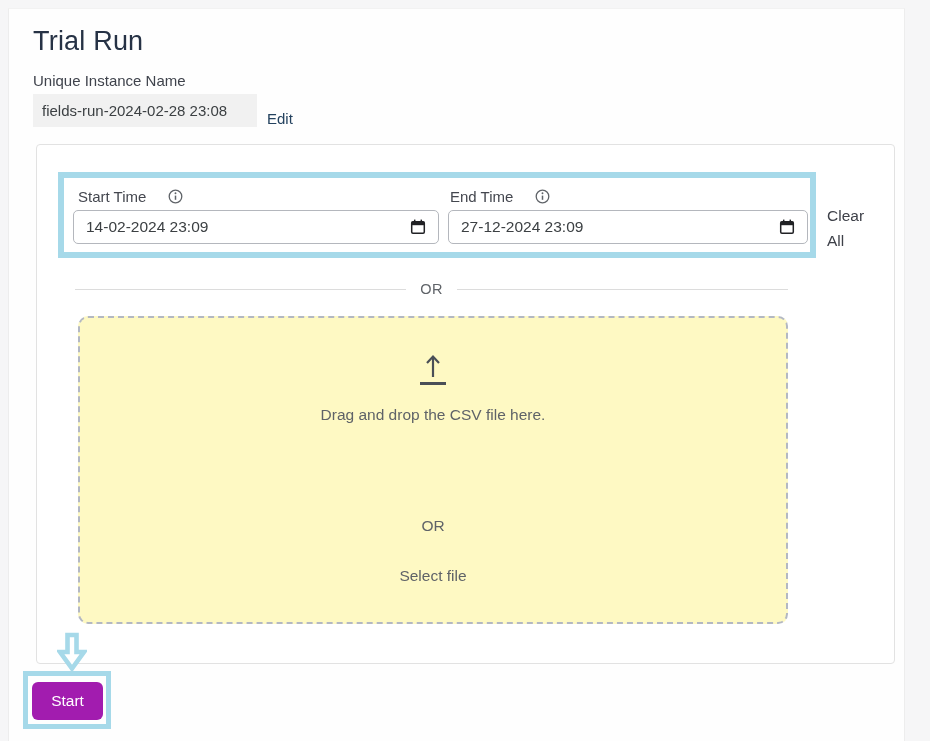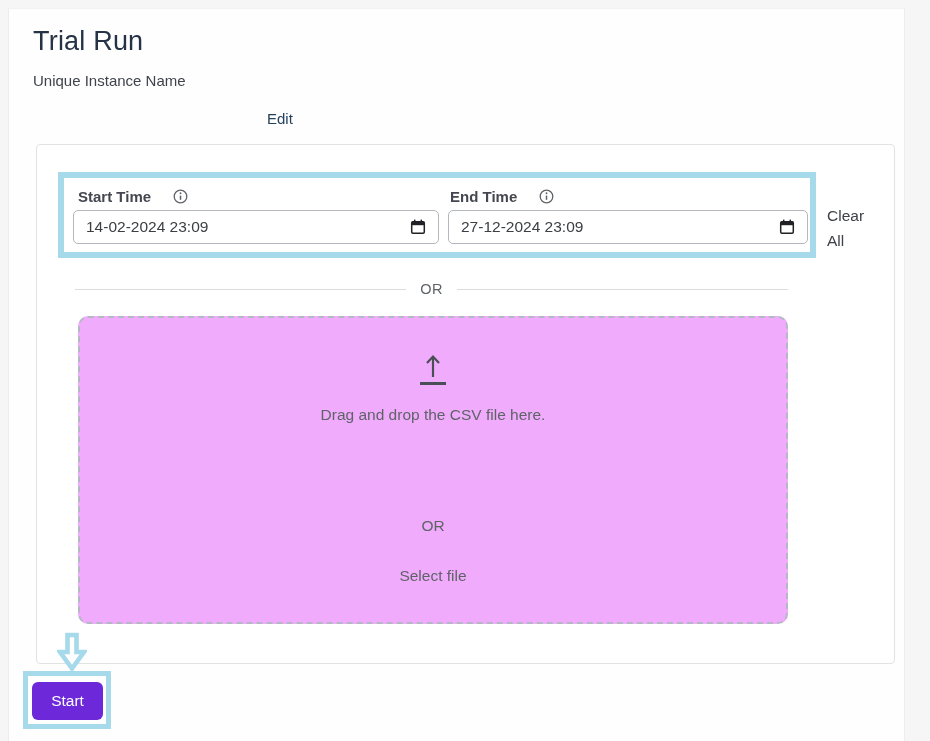--- a/index.html
+++ b/index.html
@@ -51,21 +51,21 @@
   .hl-box {
     border: 6px solid #a6d9e9;
     background: transparent;
     pointer-events: none;
   }
   .hl-time { left: 48px; top: 170px; width: 758px; height: 86px; }
   .hl-start { left: 22px; top: 670px; width: 88px; height: 58px; border-width: 5px; }
 
   .field-label {
     font-size: 15px; color: #44474f;
-    display: flex; align-items: center; gap: 22px; font-weight: bold;
+    display: flex; align-items: center; gap: 22px;
   }
   .lbl-start { left: 68px; top: 186px; }
   .lbl-end   { left: 440px; top: 186px; }
 
   .dt-input {
     height: 34px;
     background: #fff;
     border: 1px solid #b4b7bd; border-radius: 5px;
     display: flex; align-items: center; justify-content: space-between;
     padding: 1px 12px;
@@ -83,58 +83,59 @@
 
   .or-divider {
     left: 65px; top: 277px; width: 713px; height: 20px;
     display: flex; align-items: center; gap: 14px;
   }
   .or-divider .rule { flex: 1; border-top: 1px solid #dcdcdc; height: 0; }
   .or-divider .or-text { font-size: 14.5px; color: #5f6368; letter-spacing: .3px; }
 
   .dropzone {
     left: 68px; top: 314px; width: 710px; height: 308px;
-    background: #f0abfc;
+    background: #fef9c3;
     border: 2px dashed #b3b8c3; border-radius: 10px;
     cursor: pointer;
   }
   .dz-text {
     position: absolute; left: 0; width: 100%;
     text-align: center; font-size: 15.5px; color: #5f6368;
   }
   .dz-line1 { top: 88px; }
   .dz-line2 { top: 113px; }
   .dz-line3 { top: 156px; }
   .dz-or    { top: 199px; }
   .dz-select{ top: 249px; cursor: pointer; }
   .dz-link  { color: #3a53a8; font-weight: bold; cursor: pointer; }
   .dz-icon  { position: absolute; left: 50%; top: 34px; transform: translateX(-50%); }
 
   .annot-arrow { left: 56px; top: 631px; width: 30px; height: 40px; pointer-events: none; }
 
   .start-btn {
     left: 31px; top: 681px; width: 71px; height: 38px;
-    background: #6d28d9; color: #ffffff;
+    background: #a21caf; color: #ffffff;
     border: none; border-radius: 6px;
     font-family: "Liberation Sans", sans-serif;
     font-size: 15.5px; font-weight: 500;
     cursor: pointer;
   }
 
   svg { display: block; }
   .icon-inline { display: inline-block; }
 </style>
 </head>
 <body>
 
 <div class="abs panel">
 
   <h1 class="abs page-title" style="left:24px; top:14px;">Trial Run</h1>
 
   <div class="abs uin-label" style="left:24px; top:63px;">Unique Instance Name</div>
+  <div class="abs uin-field" style="left:24px; top:85px;">fields-run-2024-02-28 23:08</div>
   <a class="abs edit-link" style="left:258px; top:93px;margin-top:8px;">Edit</a>
 
   <div class="abs card" style="left:27px; top:135px;">
 
     <div class="abs hl-box hl-time" style="left:21px; top:27px;"></div>
 
     <div class="abs field-label lbl-start" style="left:41px; top:43px;">
       <span>Start Time</span>
       <span class="icon-inline">
         <svg width="15" height="15" viewBox="0 0 15 15">

